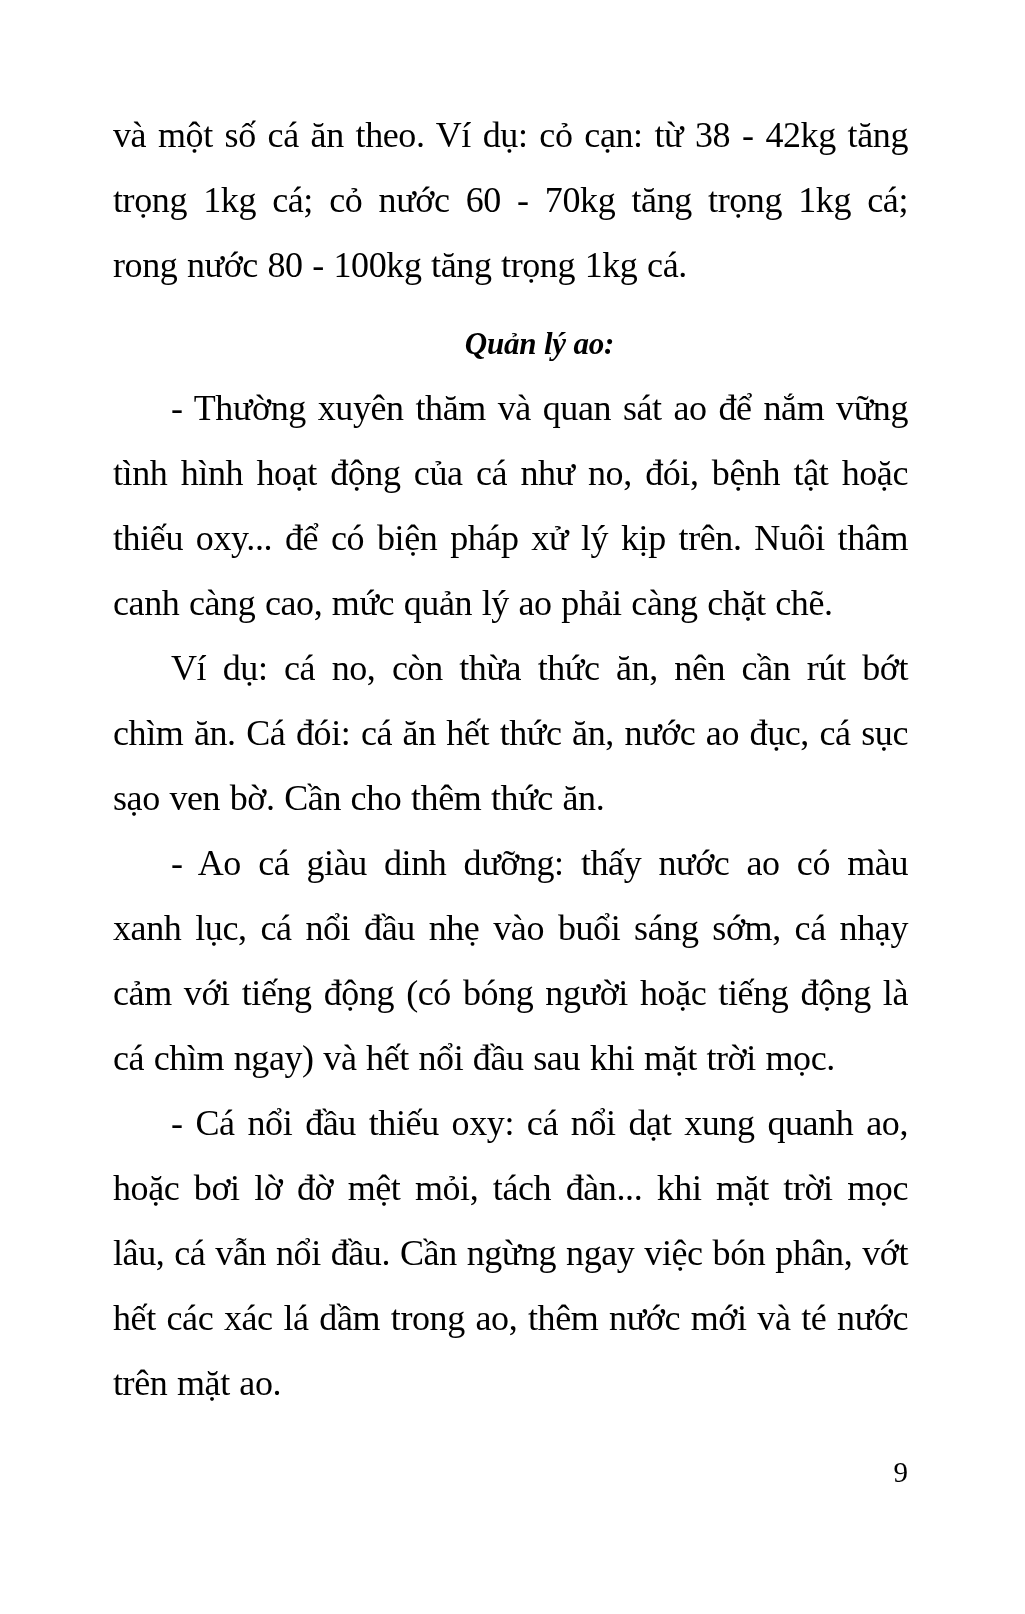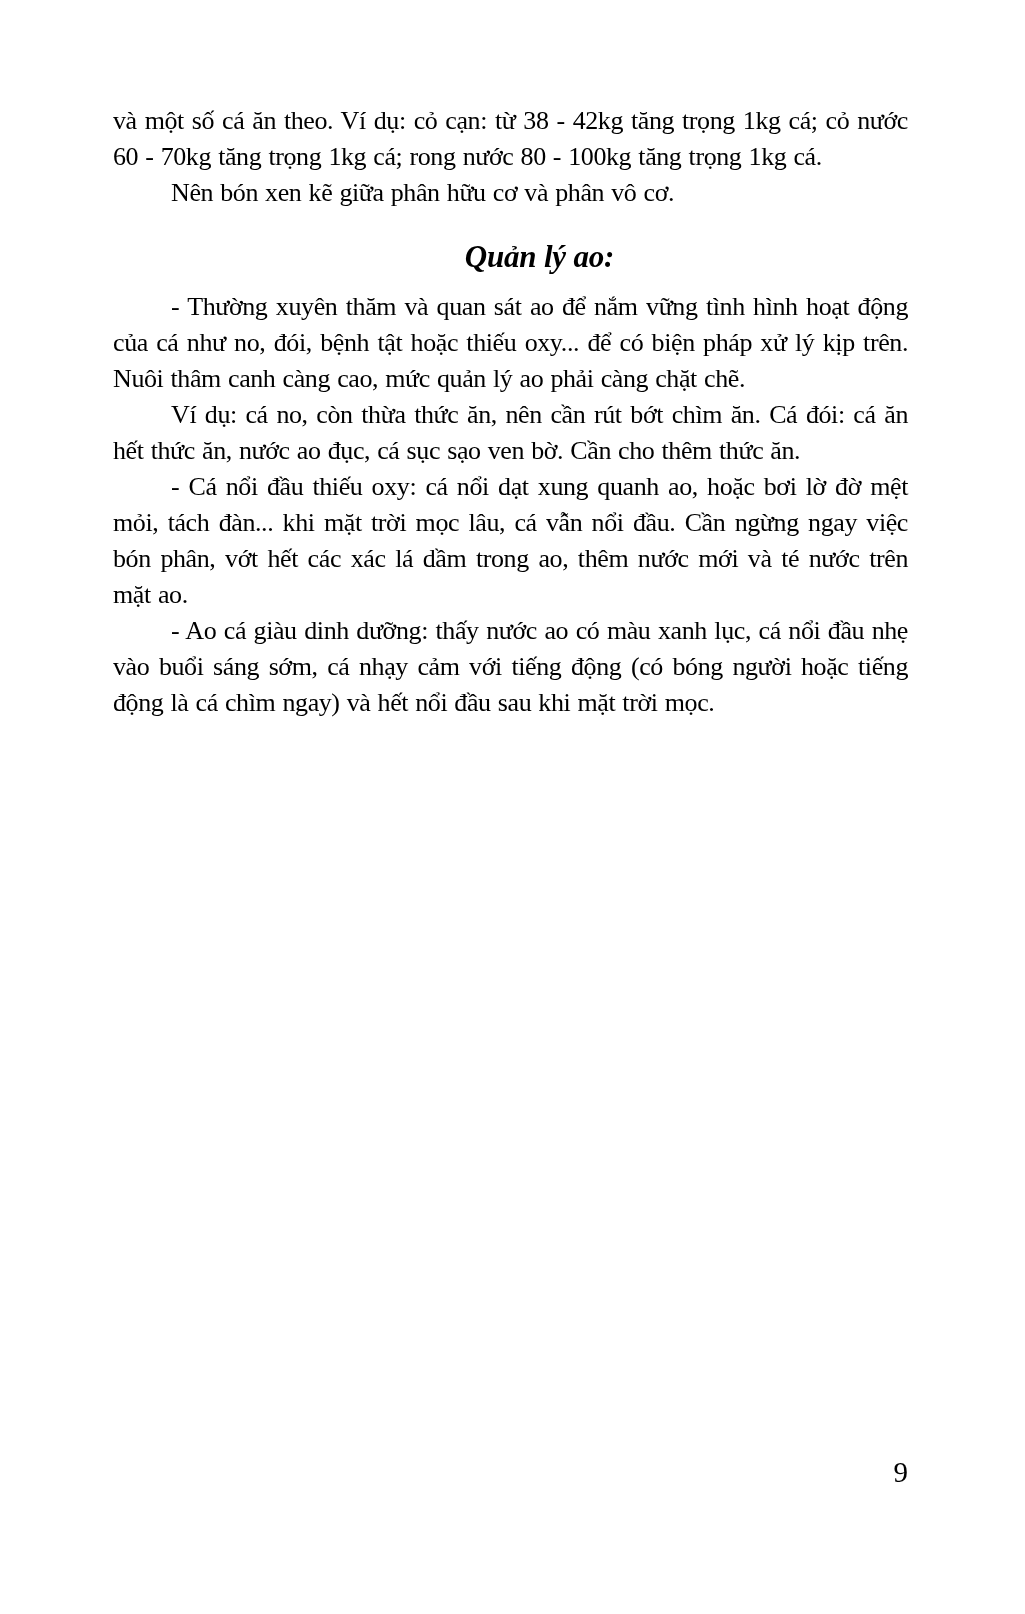--- a/index.html
+++ b/index.html
@@ -17,22 +17,22 @@
     overflow: hidden;
   }
   .content {
     position: absolute;
     left: 113px;
     top: 103px;
     width: 795px;
   }
   .para {
     margin: 0;
-    font-size: 26px;
-    line-height: 36px;
+    font-size: 36px;
+    line-height: 65px;
     text-align: justify;
     text-indent: 58px;
     letter-spacing: -0.4px;
     word-spacing: 1px;
   }
   .para.no-indent {
     text-indent: 0;
   }
   .para.justify-last {
     text-align-last: justify;
@@ -56,21 +56,20 @@
     font-size: 29px;
     line-height: 40px;
   }
 </style>
 </head>
 <body>
 
 <div class="page">
   <div class="content">
     <p class="para no-indent">và một số cá ăn theo. Ví dụ: cỏ cạn: từ 38 - 42kg tăng trọng 1kg cá; cỏ nước 60 - 70kg tăng trọng 1kg cá; rong nước 80 - 100kg tăng trọng 1kg cá.</p>
-    <p class="para">Nên bón xen kẽ giữa phân hữu cơ và phân vô cơ.</p>
     <h3 class="heading">Quản lý ao:</h3>
     <p class="para">- Thường xuyên thăm và quan sát ao để nắm vững tình hình hoạt động của cá như no, đói, bệnh tật hoặc thiếu oxy... để có biện pháp xử lý kịp trên. Nuôi thâm canh càng cao, mức quản lý ao phải càng chặt chẽ.</p>
     <p class="para">Ví dụ: cá no, còn thừa thức ăn, nên cần rút bớt chìm ăn. Cá đói: cá ăn hết thức ăn, nước ao đục, cá sục sạo ven bờ. Cần cho thêm thức ăn.</p>
+    <p class="para">- Ao cá giàu dinh dưỡng: thấy nước ao có màu xanh lục, cá nổi đầu nhẹ vào buổi sáng sớm, cá nhạy cảm với tiếng động (có bóng người hoặc tiếng động là cá chìm ngay) và hết nổi đầu sau khi mặt trời mọc.</p>
     <p class="para">- Cá nổi đầu thiếu oxy: cá nổi dạt xung quanh ao, hoặc bơi lờ đờ mệt mỏi, tách đàn... khi mặt trời mọc lâu, cá vẫn nổi đầu. Cần ngừng ngay việc bón phân, vớt hết các xác lá dầm trong ao, thêm nước mới và té nước trên mặt ao.</p>
-    <p class="para">- Ao cá giàu dinh dưỡng: thấy nước ao có màu xanh lục, cá nổi đầu nhẹ vào buổi sáng sớm, cá nhạy cảm với tiếng động (có bóng người hoặc tiếng động là cá chìm ngay) và hết nổi đầu sau khi mặt trời mọc.</p>
   </div>
   <div class="page-number">9</div>
 </div>
 
 </body></html>

